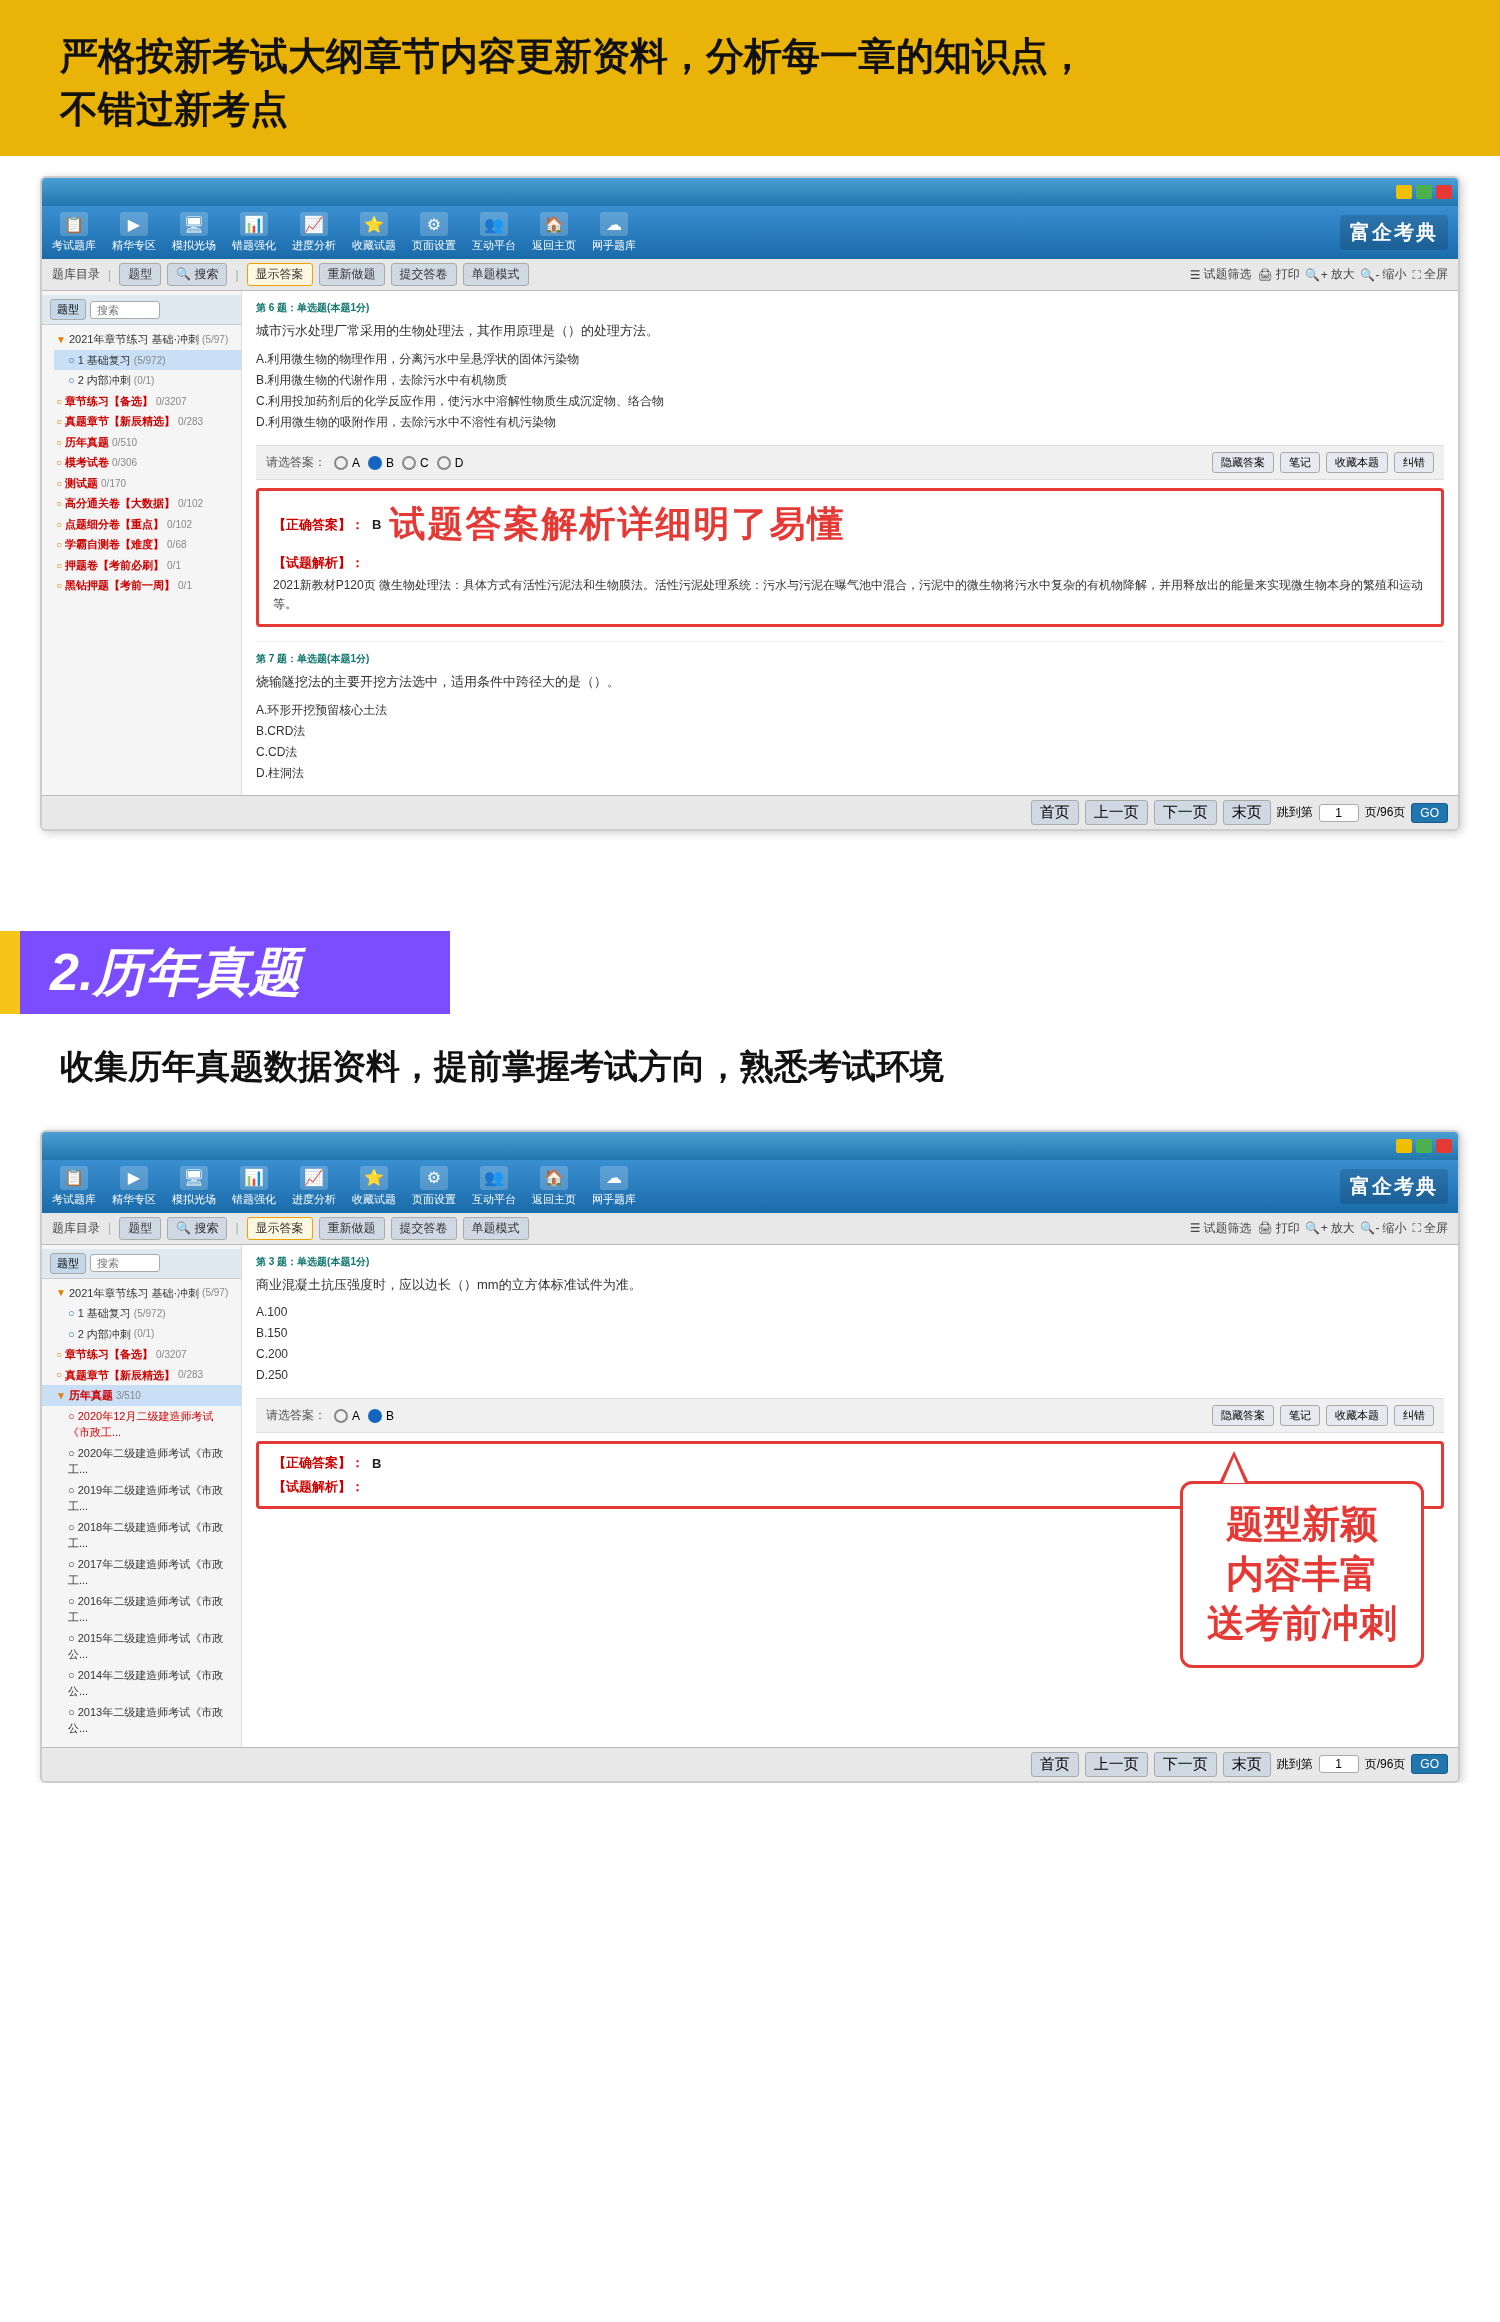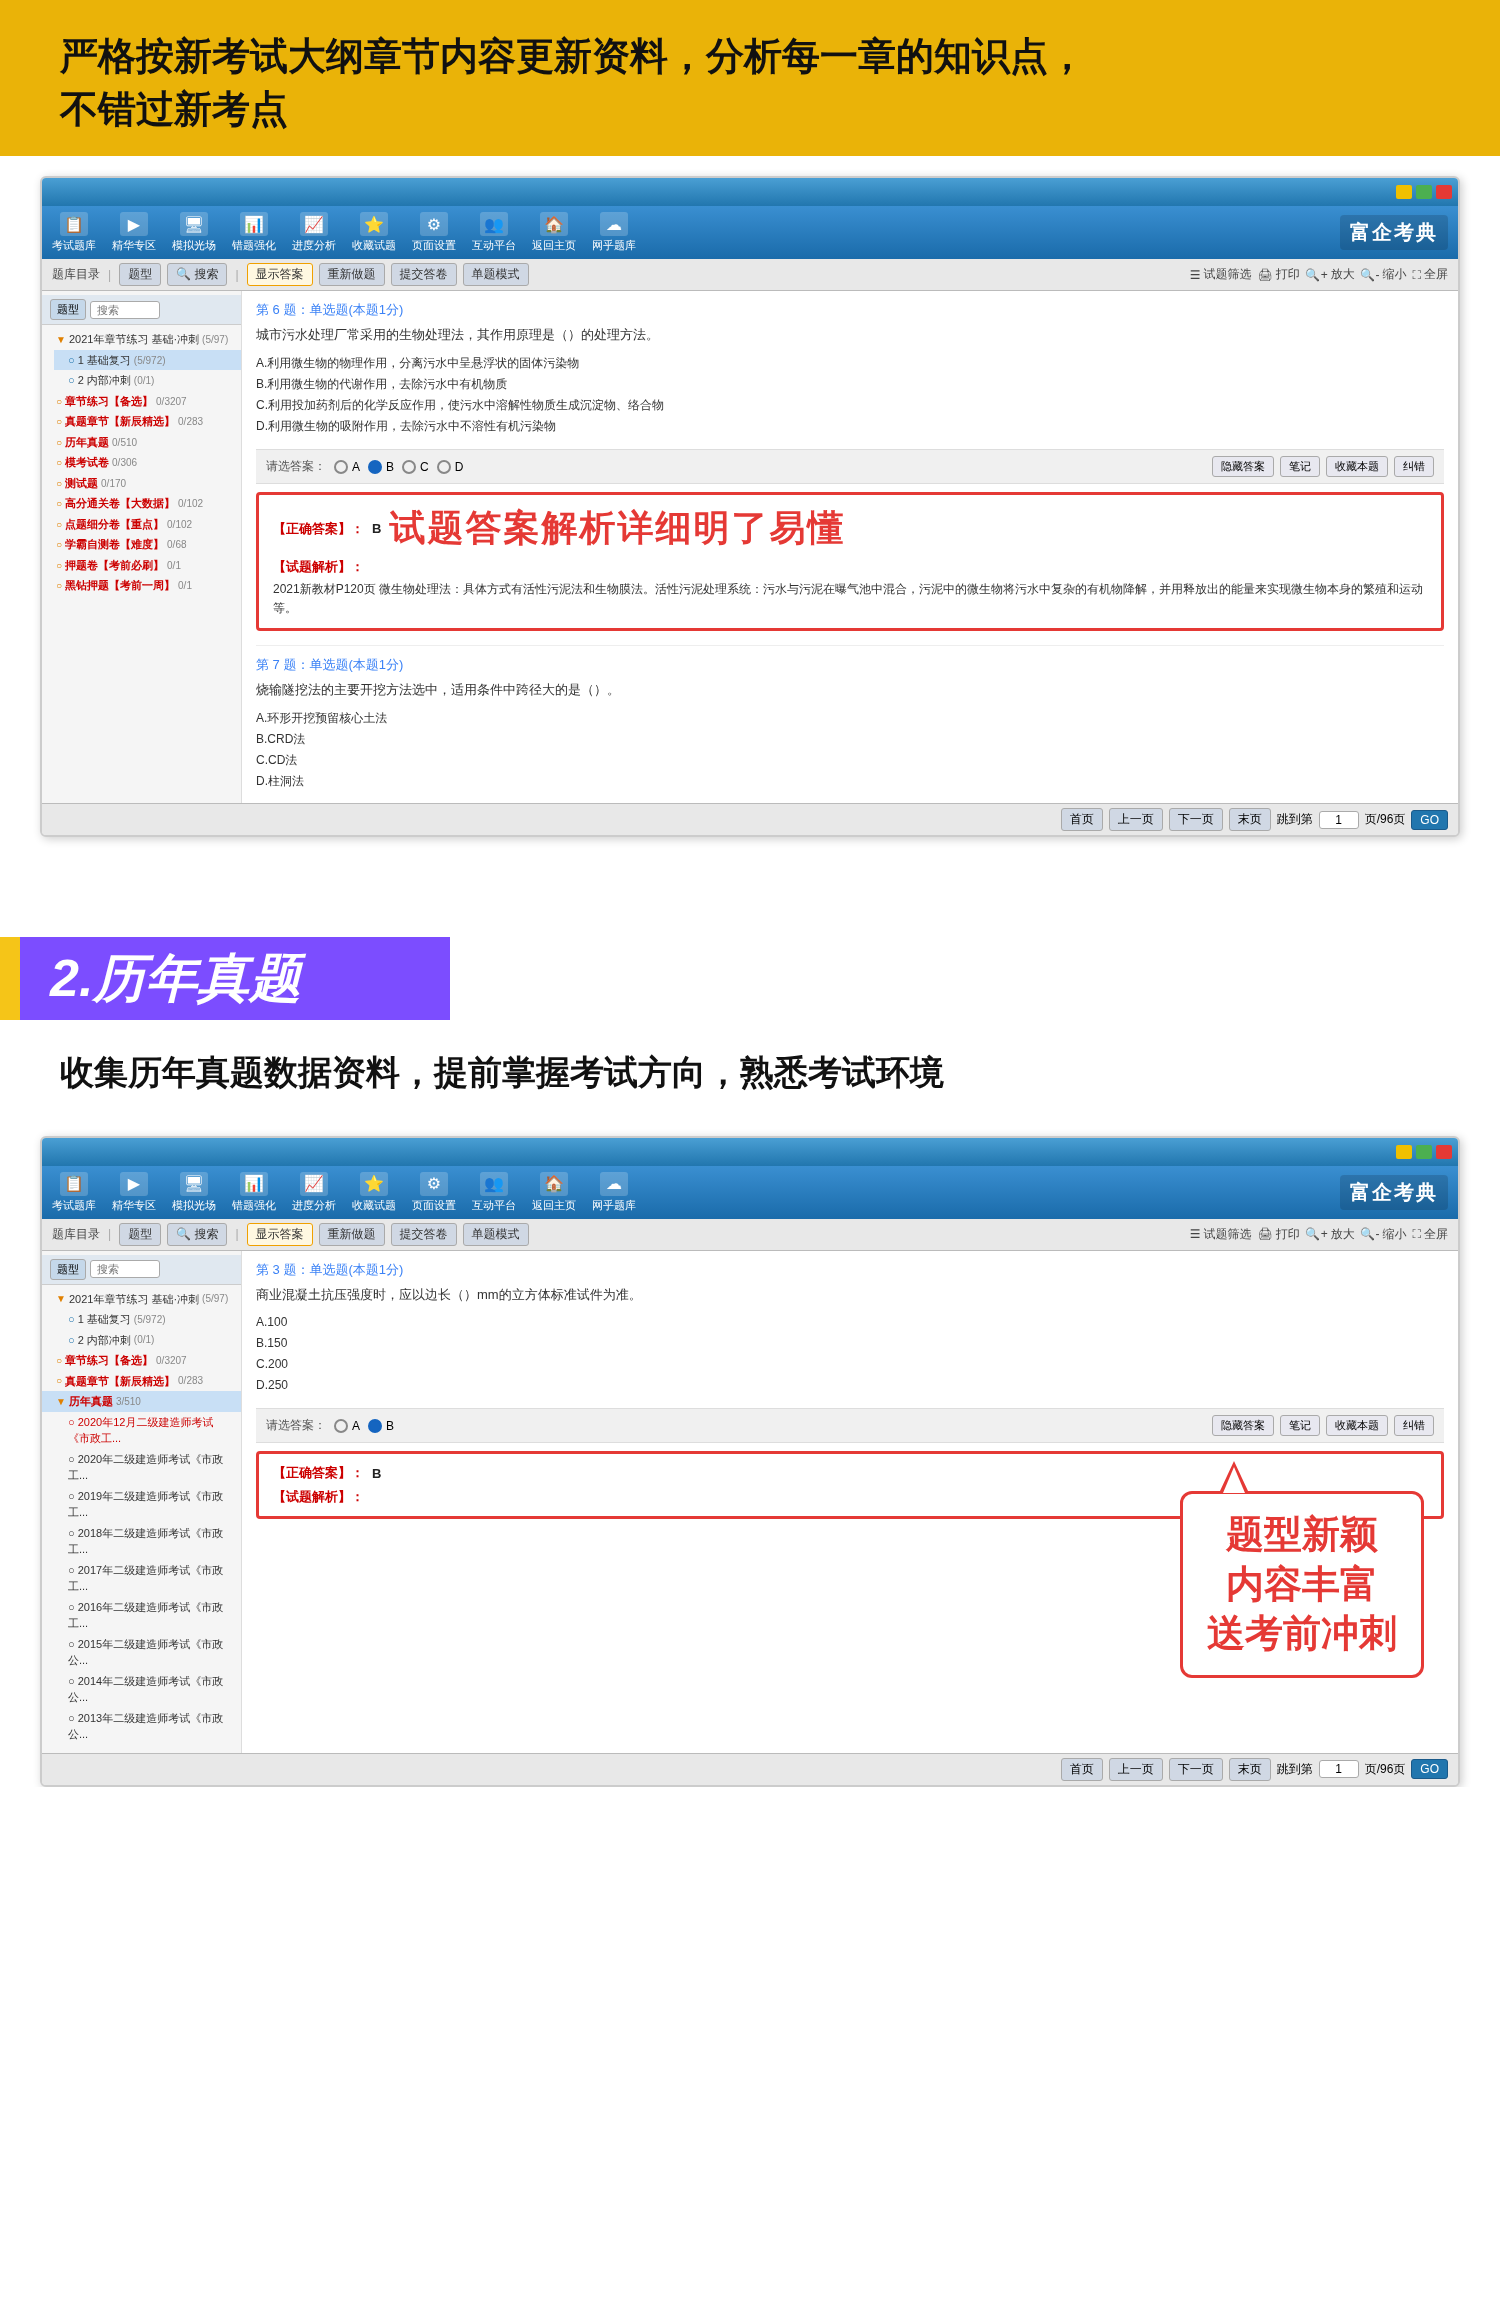--- a/index.html
+++ b/index.html
@@ -195,24 +195,24 @@
     .win-content {
       flex: 1;
       padding: 10px 14px;
       font-size: 13px;
       overflow: hidden;
     }
     .question-block {
       margin-bottom: 14px;
     }
     .question-title {
-      font-weight: normal;
-      color: #3b82f6;
+      font-weight: bold;
+      color: #0f766e;
       margin-bottom: 6px;
-      font-size: 13px;
+      font-size: 10px;
     }
     .question-stem {
       color: #333;
       margin-bottom: 8px;
       line-height: 1.6;
     }
     .option-item {
       color: #333;
       margin-bottom: 3px;
       line-height: 1.5;
@@ -302,21 +302,21 @@
       align-items: center;
       justify-content: flex-end;
       gap: 6px;
       font-size: 12px;
     }
     .nav-btn {
       background: #d0d8e4;
       border: 1px solid #aaa;
       border-radius: 3px;
       padding: 2px 8px;
-      font-size: 12px;
+      font-size: 15px;
       cursor: pointer;
     }
     .page-input {
       width: 40px;
       border: 1px solid #aaa;
       border-radius: 3px;
       padding: 1px 4px;
       font-size: 12px;
       text-align: center;
     }

